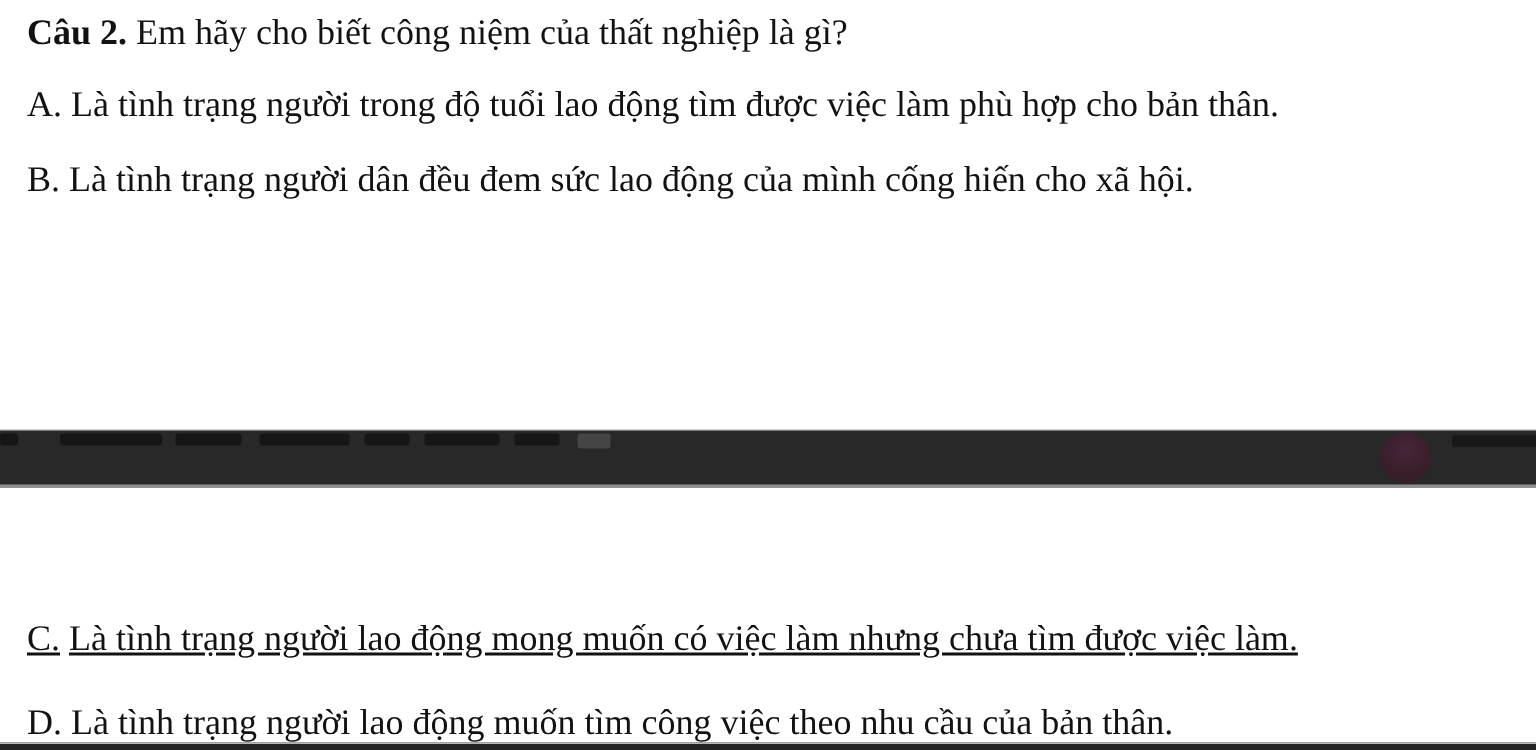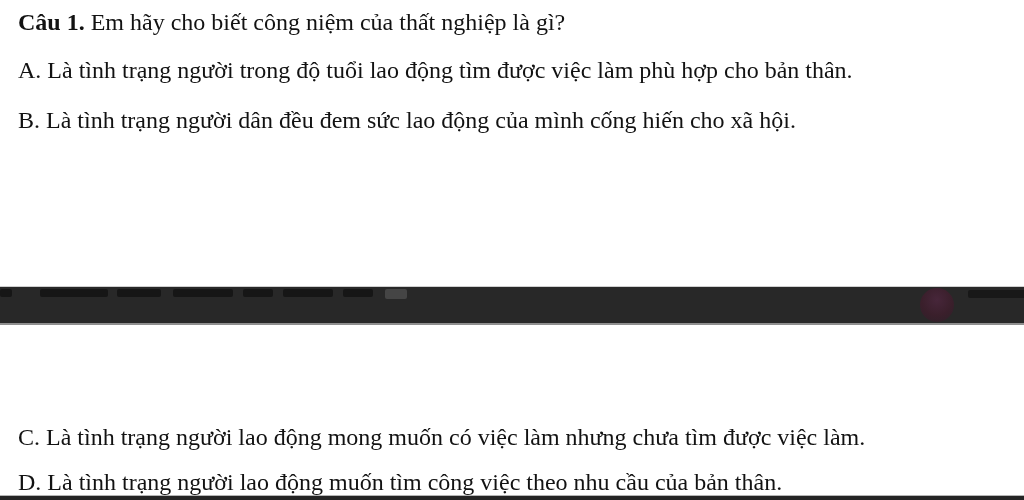--- a/index.html
+++ b/index.html
@@ -66,21 +66,21 @@
     background: #242424;
     border-top: 1px solid #b5b5b5;
   }
 </style>
 </head>
 <body>
 
 <div class="page">
 
   <div class="text-line" style="top:6px;">
-    <span class="q-number">Câu 1.</span><span>Em hãy cho biết công niệm của thất nghiệp là gì?</span>
+    <span class="q-number">Câu 2.</span><span>Em hãy cho biết công niệm của thất nghiệp là gì?</span>
   </div>
 
   <div class="text-line" style="top:104px;">
     <span class="opt-label">B.</span><span>Là tình trạng người dân đều đem sức lao động của mình cống hiến cho xã hội.</span>
   </div>
 
   <div class="text-line" style="top:54px;">
     <span class="opt-label">A.</span><span>Là tình trạng người trong độ tuổi lao động tìm được việc làm phù hợp cho bản thân.</span>
   </div>
 
@@ -90,21 +90,21 @@
     <span class="frag" style="left:117px; width:44px;"></span>
     <span class="frag" style="left:173px; width:60px;"></span>
     <span class="frag" style="left:243px; width:30px;"></span>
     <span class="frag" style="left:283px; width:50px;"></span>
     <span class="frag" style="left:343px; width:30px;"></span>
     <span class="frag frag-menu" style="left:385px; width:22px;"></span>
     <span class="band-logo"></span>
     <span class="frag-right"></span>
   </div>
 
-  <div class="text-line" style="top:421px;">
+  <div class="text-line" style="top:410px;text-decoration:underline;">
     <span class="opt-label">C.</span><span>Là tình trạng người lao động mong muốn có việc làm nhưng chưa tìm được việc làm.</span>
   </div>
 
   <div class="text-line" style="top:466px;">
     <span class="opt-label">D.</span><span>Là tình trạng người lao động muốn tìm công việc theo nhu cầu của bản thân.</span>
   </div>
 
   <div class="bottom-strip"></div>
 
 </div>

